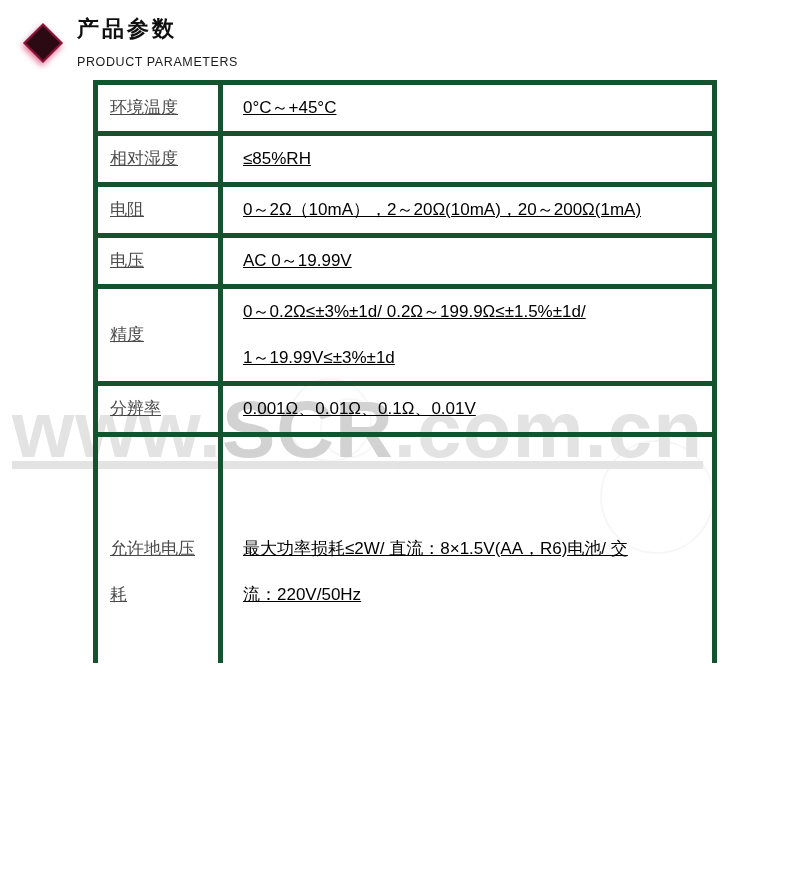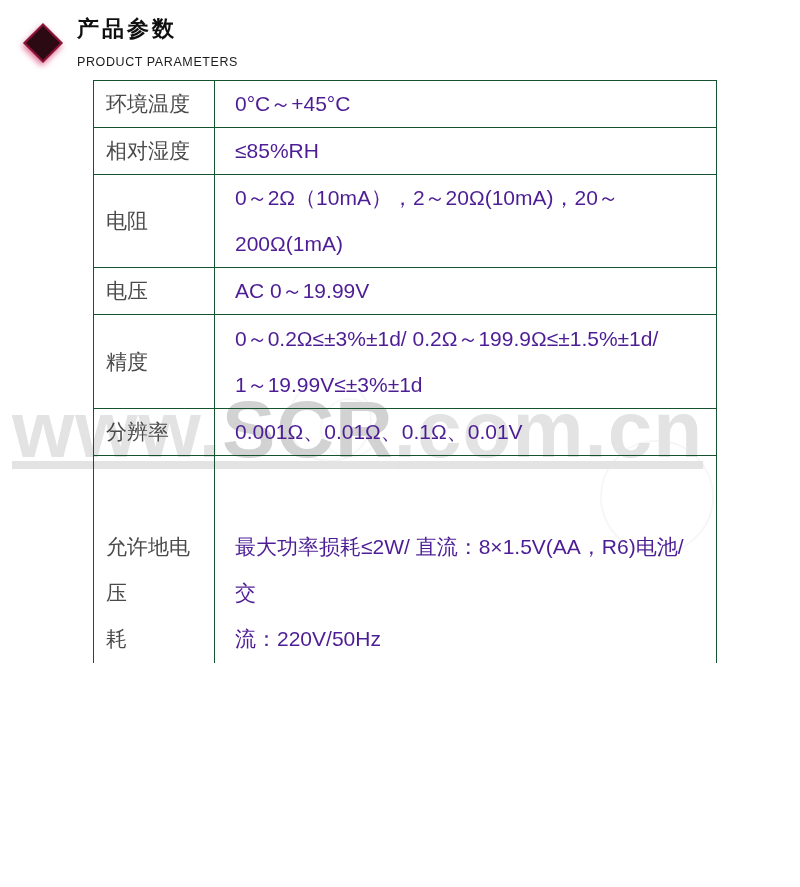--- a/index.html
+++ b/index.html
@@ -30,26 +30,27 @@
   .dc1{width:80px;height:80px;top:378px;left:288px;}
   .dc2{width:110px;height:110px;top:440px;left:600px;}
   .dc3{width:56px;height:56px;top:398px;left:320px;border-color:rgba(0,0,0,0.03);}
 
   
   .spec-table{
     position:absolute;top:80px;left:93px;width:624px;z-index:2;
     border-collapse:collapse;table-layout:fixed;background:transparent;
   }
   .spec-table td{
-    border:1px solid #14532d;vertical-align:middle;
-    font-size:21px;line-height:46px;white-space:pre-line;
+    border:5px solid #14532d;vertical-align:middle;
+    font-size:17px;line-height:46px;white-space:pre-line;
     overflow:hidden;
+    text-decoration:underline;
   }
   .spec-table td.label{width:104px;padding:0 4px 0 12px;color:#4a4a4a;}
-  .spec-table td.value{padding:0 8px 0 20px;color:#4c1d95;}
+  .spec-table td.value{padding:0 8px 0 20px;color:#000000;}
   .spec-table tr{height:46px;}
   .spec-table tr:nth-child(5){height:94px;}
   .spec-table tr:nth-child(6){height:45px;}
   .spec-table tr:nth-child(7){height:274px;}
   .spec-table tr:nth-child(8){height:95px;}
   .spec-table tr:nth-child(10){height:47px;}
 </style>
 </head>
 <body>
 

